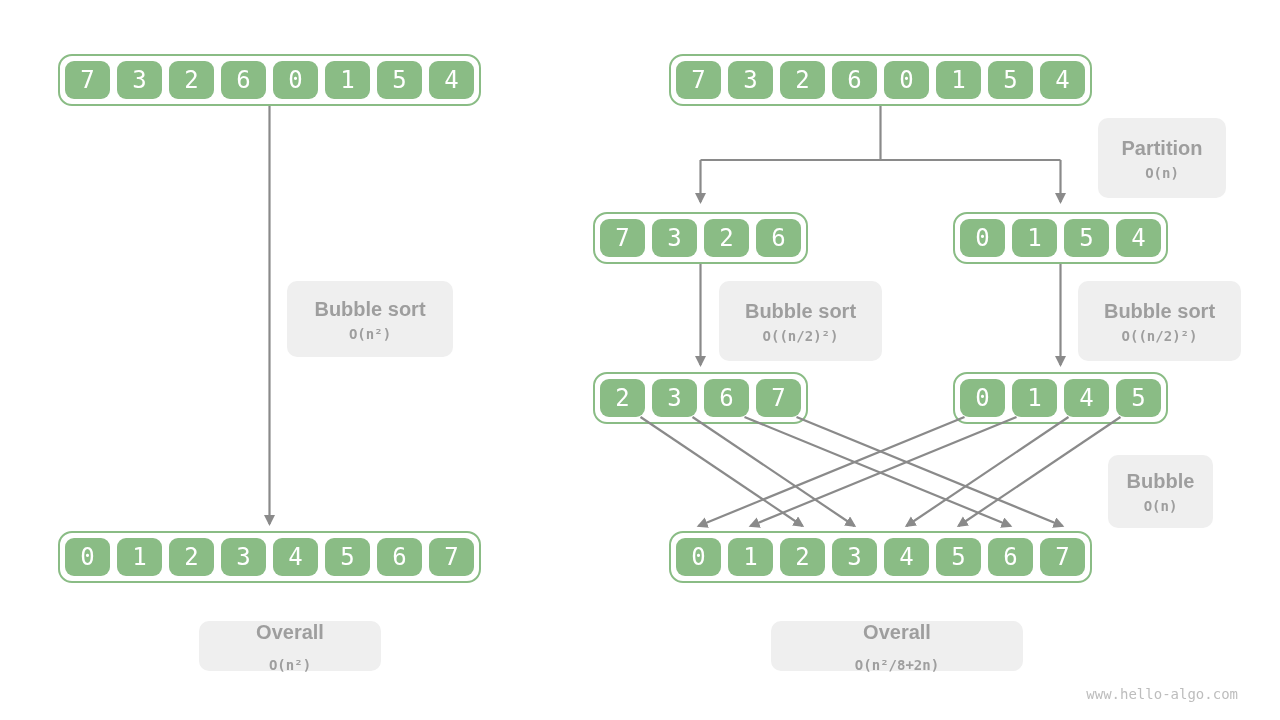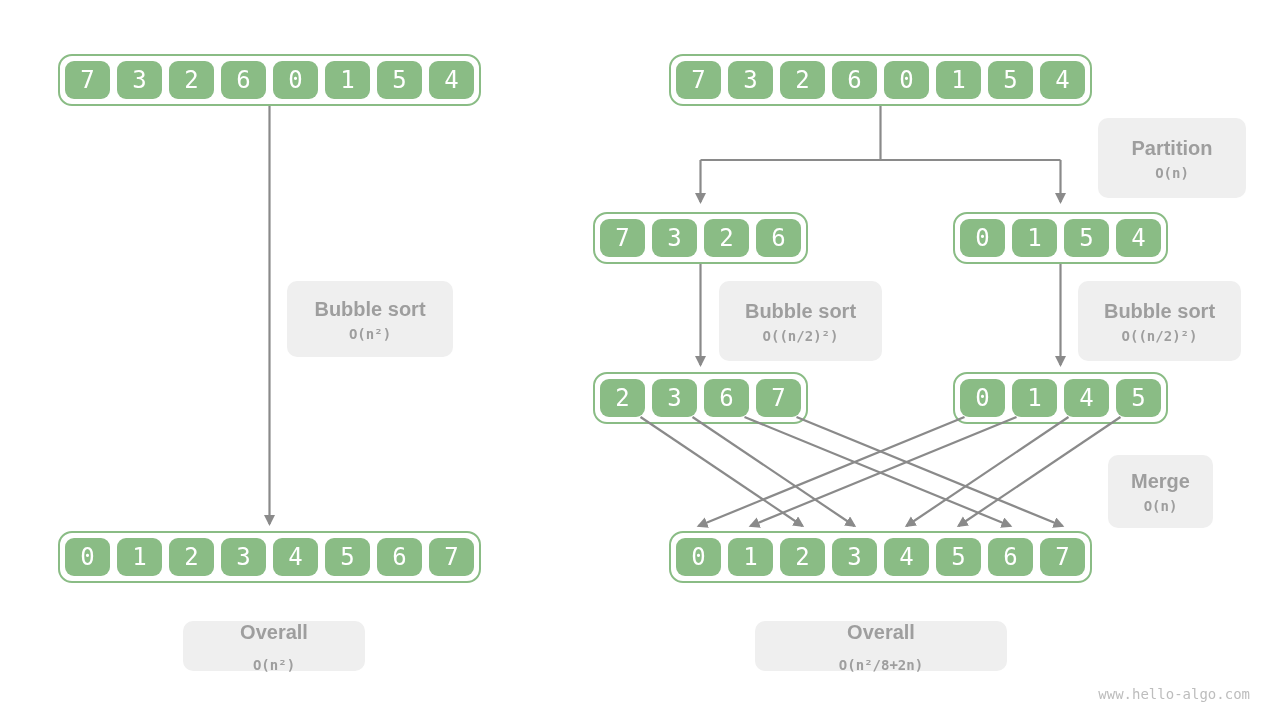--- a/index.html
+++ b/index.html
@@ -21,23 +21,23 @@
          border:2px solid var(--cell-green);border-radius:14px;z-index:2;}
   .cell{width:45px;height:38px;background:var(--cell-green);border-radius:9px;
         color:var(--cell-text);font-family:"DejaVu Sans Mono",monospace;
         font-size:24px;line-height:38px;text-align:center;}
 
   .label{position:absolute;background:var(--label-bg);border-radius:10px;
          color:var(--label-text);font-weight:bold;display:flex;flex-direction:column;
          align-items:center;justify-content:center;z-index:3;}
   .label .t{font-family:"Liberation Sans",sans-serif;font-size:20px;line-height:1.5;}
   .label .f{font-family:"DejaVu Sans Mono",monospace;font-size:14px;line-height:1.5;}
-  .label.one{flex-direction:column;gap:8px;}
+  .label.one{flex-direction:column;gap:8px;margin-left:16px;}
 
-  .watermark{position:absolute;right:30px;bottom:18px;z-index:3;
+  .watermark{position:absolute;right:42px;bottom:18px;z-index:3;
              font-family:"DejaVu Sans Mono",monospace;font-size:14px;
              color:var(--watermark-text);}
 </style>
 </head>
 <body>
 
 <div class="canvas">
 
   <svg class="arrows" viewBox="0 0 1280 720" xmlns="http://www.w3.org/2000/svg">
     <defs>
@@ -103,21 +103,21 @@
       <div class="cell">7</div>
       <div class="cell">3</div>
       <div class="cell">2</div>
       <div class="cell">6</div>
       <div class="cell">0</div>
       <div class="cell">1</div>
       <div class="cell">5</div>
       <div class="cell">4</div>
     </div>
 
-  <div class="label" style="left:1098px;top:118px;width:148px;height:80px">
+  <div class="label" style="left:1098px;top:118px;width:128px;height:80px">
     <span class="t">Partition</span>
     <span class="f">O(n)</span>
   </div>
 
   <div class="array" style="left:593px;top:212px">
       <div class="cell">7</div>
       <div class="cell">3</div>
       <div class="cell">2</div>
       <div class="cell">6</div>
     </div>
@@ -147,21 +147,21 @@
     </div>
 
   <div class="array" style="left:953px;top:372px">
       <div class="cell">0</div>
       <div class="cell">1</div>
       <div class="cell">4</div>
       <div class="cell">5</div>
     </div>
 
   <div class="label" style="left:1108px;top:455px;width:105px;height:73px">
-    <span class="t">Merge</span>
+    <span class="t">Bubble</span>
     <span class="f">O(n)</span>
   </div>
 
   <div class="array" style="left:669px;top:531px">
       <div class="cell">0</div>
       <div class="cell">1</div>
       <div class="cell">2</div>
       <div class="cell">3</div>
       <div class="cell">4</div>
       <div class="cell">5</div>

